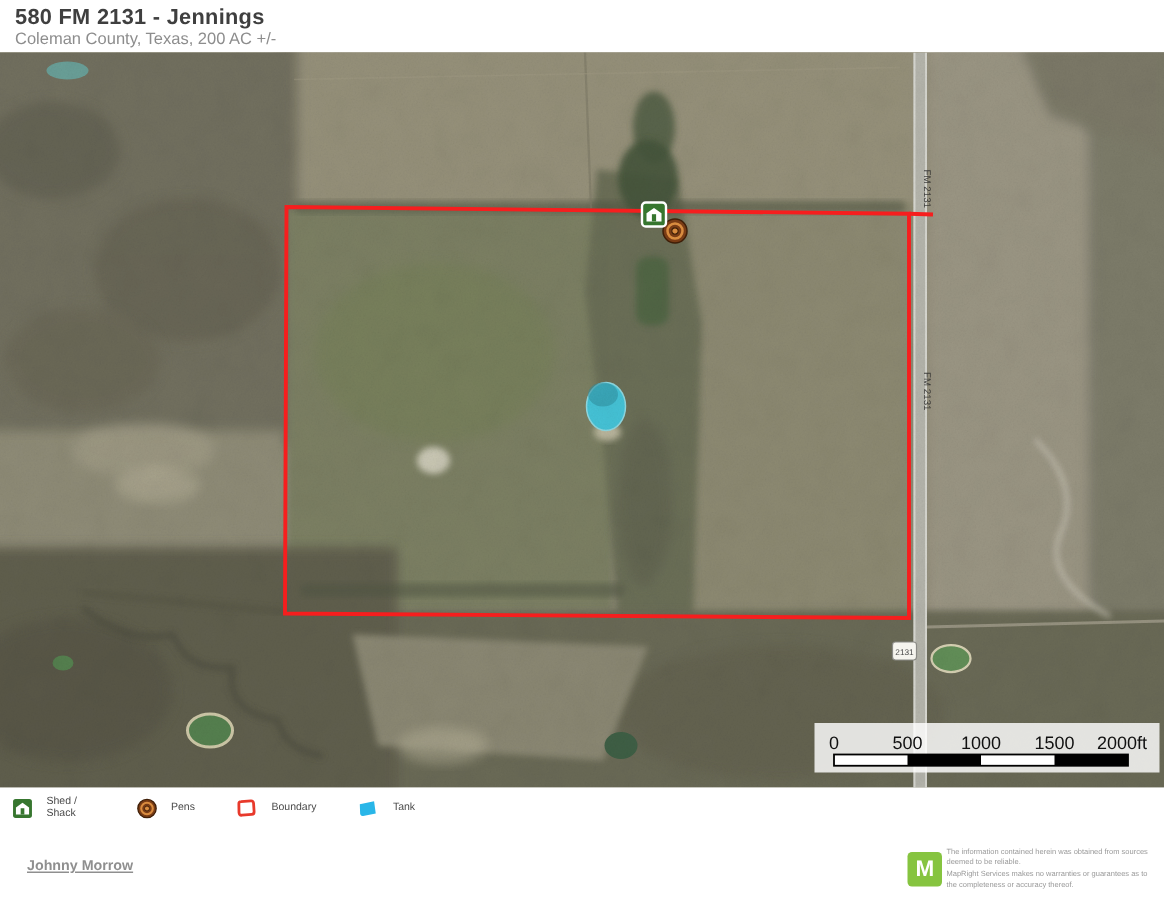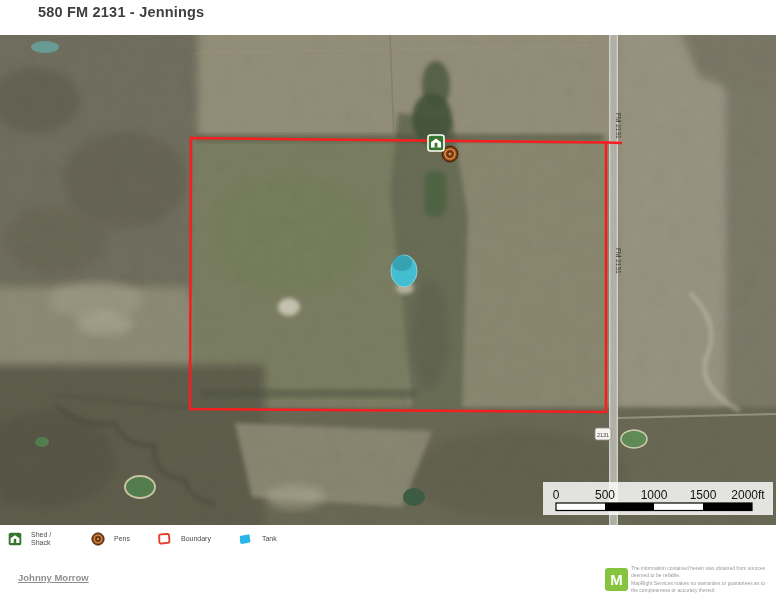--- a/index.html
+++ b/index.html
@@ -1,37 +1,38 @@
 <!DOCTYPE html>
 <html><head>
 <meta charset="utf-8">
 <style>
   html,body{margin:0;padding:0;background:#ffffff;font-family:"Liberation Sans",sans-serif;}
   .page{position:relative;width:776px;height:600px;background:#fff;overflow:hidden;}
   .header{position:absolute;left:0;top:0;width:776px;height:35px;background:#fff;}
-  .title{position:absolute;left:10px;top:4px;font-size:14.5px;font-weight:bold;color:#3f3f3f;letter-spacing:.2px;margin-left:28px;}
+  .title{position:absolute;left:10px;top:4px;font-size:14.5px;font-weight:bold;color:#3f3f3f;letter-spacing:.2px;}
   .subtitle{position:absolute;left:10px;top:20px;font-size:11px;color:#8d8d8d;}
   .mapwrap{position:absolute;left:0;top:35px;width:776px;height:490px;background:#8e8a76;cursor:grab;}
   .legendbar{position:absolute;left:0;top:525px;width:776px;height:28px;background:#fff;display:flex;align-items:center;padding-left:8px;box-sizing:border-box;}
   .legend-item{display:flex;align-items:center;margin-right:26px;}
   .legend-item .ic{flex:0 0 auto;margin-right:9px;display:flex;align-items:center;}
   .legend-label{font-size:7px;color:#4a4a4a;line-height:1.15;max-width:34px;}
   .footer-author{position:absolute;left:18px;top:572px;font-size:9.5px;font-weight:bold;color:#8f8f8f;text-decoration:underline;}
   .attrib{position:absolute;right:3px;top:565px;display:flex;align-items:flex-start;}
   .attrib-logo{width:23px;height:23px;border-radius:3px;display:flex;align-items:center;justify-content:center;color:#fff;font-weight:bold;font-size:15px;margin-right:3px;margin-top:3px;}
   .attrib-text{width:142px;font-size:5px;line-height:1.4;color:#9a9a9a;}
   .attrib-text div{margin-bottom:1px;}
 </style>
 </head>
 <body>
 
 <div class="page">
 
   <div class="header">
     <div class="title">580 FM 2131 - Jennings</div>
+    <div class="subtitle">Coleman County, Texas, 200 AC +/-</div>
   </div>
 
   <div class="mapwrap">
     <svg width="776" height="490" viewBox="0 0 776 490" xmlns="http://www.w3.org/2000/svg">
       <defs>
         <filter id="soft" x="-20%" y="-20%" width="140%" height="140%">
             <feGaussianBlur stdDeviation="4"></feGaussianBlur>
           </filter>
         <filter id="soft2" x="-20%" y="-20%" width="140%" height="140%">
             <feGaussianBlur stdDeviation="2"></feGaussianBlur>

